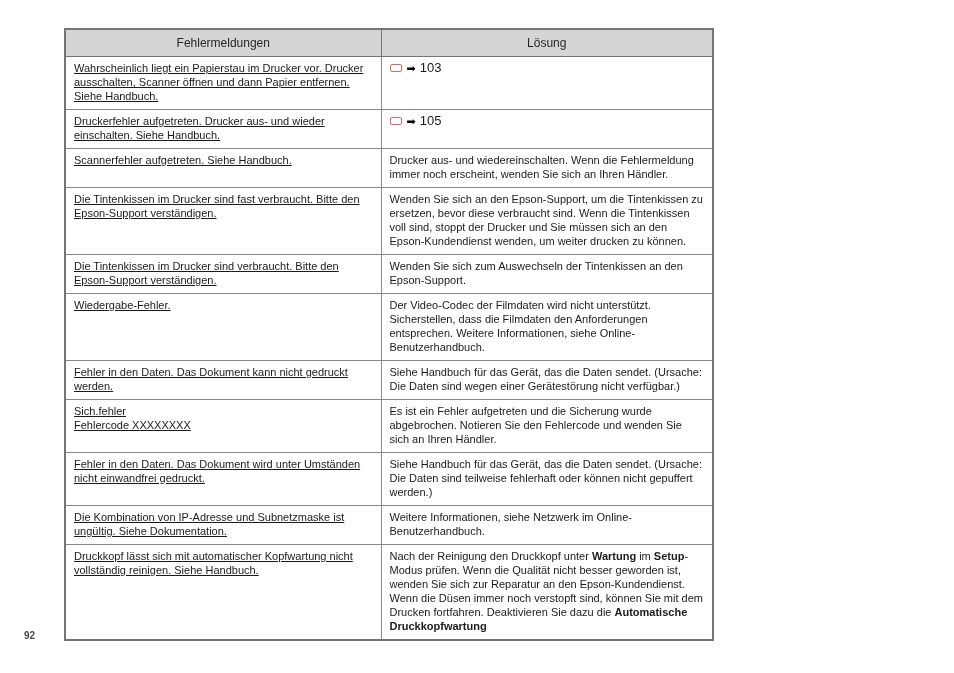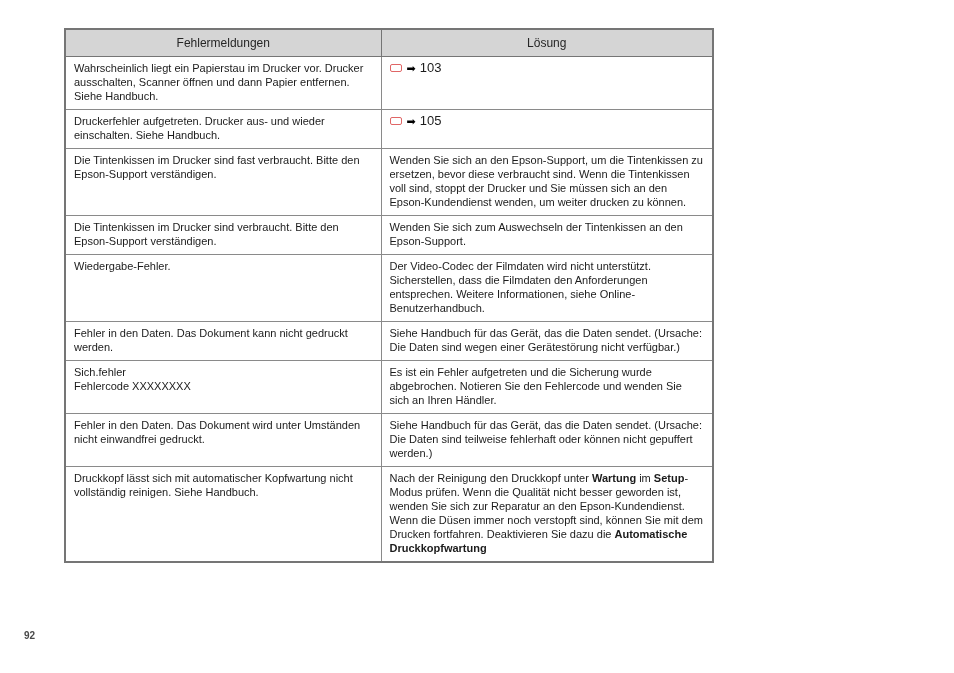--- a/index.html
+++ b/index.html
@@ -35,21 +35,21 @@
     height: 14px;
   }
   .doc-table td {
     border: 1px solid #8a8a8a;
     vertical-align: top;
     font-size: 11px;
     line-height: 14px;
     color: #1b1b1b;
     padding: 4px 9px 6px 8px;
   }
-  .error-cell { white-space: pre-line; }
+  .error-cell { white-space: pre-line; text-decoration: underline; }
   .solution-cell b { font-weight: 700; }
 
   .pageref { display: inline-flex; align-items: center; text-decoration: none; color: #1b1b1b; }
   .page-icon {
     display: inline-block;
     width: 10px; height: 6px;
     border: 1.5px solid #e06666;
     border-radius: 2px;
     margin-right: 5px;
     background: transparent;
@@ -98,20 +98,24 @@
         </tr>
         <tr>
           <td class="error-cell">Druckerfehler aufgetreten. Drucker aus- und wieder einschalten. Siehe Handbuch.</td>
           <td class="solution-cell"><span class="pageref">
               <span class="page-icon"></span>
               <span class="arrow-icon">➡</span>
               <span class="ref-page">105</span>
             </span></td>
         </tr>
         <tr>
+          <td class="error-cell">Scannerfehler aufgetreten. Siehe Handbuch.</td>
+          <td class="solution-cell">Drucker aus- und wiedereinschalten. Wenn die Fehlermeldung immer noch erscheint, wenden Sie sich an Ihren Händler.</td>
+        </tr>
+        <tr>
           <td class="error-cell">Die Tintenkissen im Drucker sind fast verbraucht. Bitte den Epson-Support verständigen.</td>
           <td class="solution-cell">Wenden Sie sich an den Epson-Support, um die Tintenkissen zu ersetzen, bevor diese verbraucht sind. Wenn die Tintenkissen voll sind, stoppt der Drucker und Sie müssen sich an den Epson-Kundendienst wenden, um weiter drucken zu können.</td>
         </tr>
         <tr>
           <td class="error-cell">Die Tintenkissen im Drucker sind verbraucht. Bitte den Epson-Support verständigen.</td>
           <td class="solution-cell">Wenden Sie sich zum Auswechseln der Tintenkissen an den Epson-Support.</td>
         </tr>
         <tr>
           <td class="error-cell">Wiedergabe-Fehler.</td>
           <td class="solution-cell">Der Video-Codec der Filmdaten wird nicht unterstützt. Sicherstellen, dass die Filmdaten den Anforderungen entsprechen. Weitere Informationen, siehe Online-Benutzerhandbuch.</td>
@@ -123,20 +127,24 @@
         <tr>
           <td class="error-cell">Sich.fehler
 Fehlercode XXXXXXXX</td>
           <td class="solution-cell">Es ist ein Fehler aufgetreten und die Sicherung wurde abgebrochen. Notieren Sie den Fehlercode und wenden Sie sich an Ihren Händler.</td>
         </tr>
         <tr>
           <td class="error-cell">Fehler in den Daten. Das Dokument wird unter Umständen nicht einwandfrei gedruckt.</td>
           <td class="solution-cell">Siehe Handbuch für das Gerät, das die Daten sendet. (Ursache: Die Daten sind teilweise fehlerhaft oder können nicht gepuffert werden.)</td>
         </tr>
         <tr>
+          <td class="error-cell">Die Kombination von IP-Adresse und Subnetzmaske ist ungültig. Siehe Dokumentation.</td>
+          <td class="solution-cell">Weitere Informationen, siehe Netzwerk im Online-Benutzerhandbuch.</td>
+        </tr>
+        <tr>
           <td class="error-cell">Druckkopf lässt sich mit automatischer Kopfwartung nicht vollständig reinigen. Siehe Handbuch.</td>
           <td class="solution-cell"><span>Nach der Reinigung den Druckkopf unter </span><b>Wartung</b><span> im </span><b>Setup</b><span>-Modus prüfen. Wenn die Qualität nicht besser geworden ist, wenden Sie sich zur Reparatur an den Epson-Kundendienst. Wenn die Düsen immer noch verstopft sind, können Sie mit dem Drucken fortfahren. Deaktivieren Sie dazu die </span><b>Automatische Druckkopfwartung</b></td>
         </tr>
       </tbody>
   </table>
 
   <div class="page-number">92</div>
 
 </div>
 

